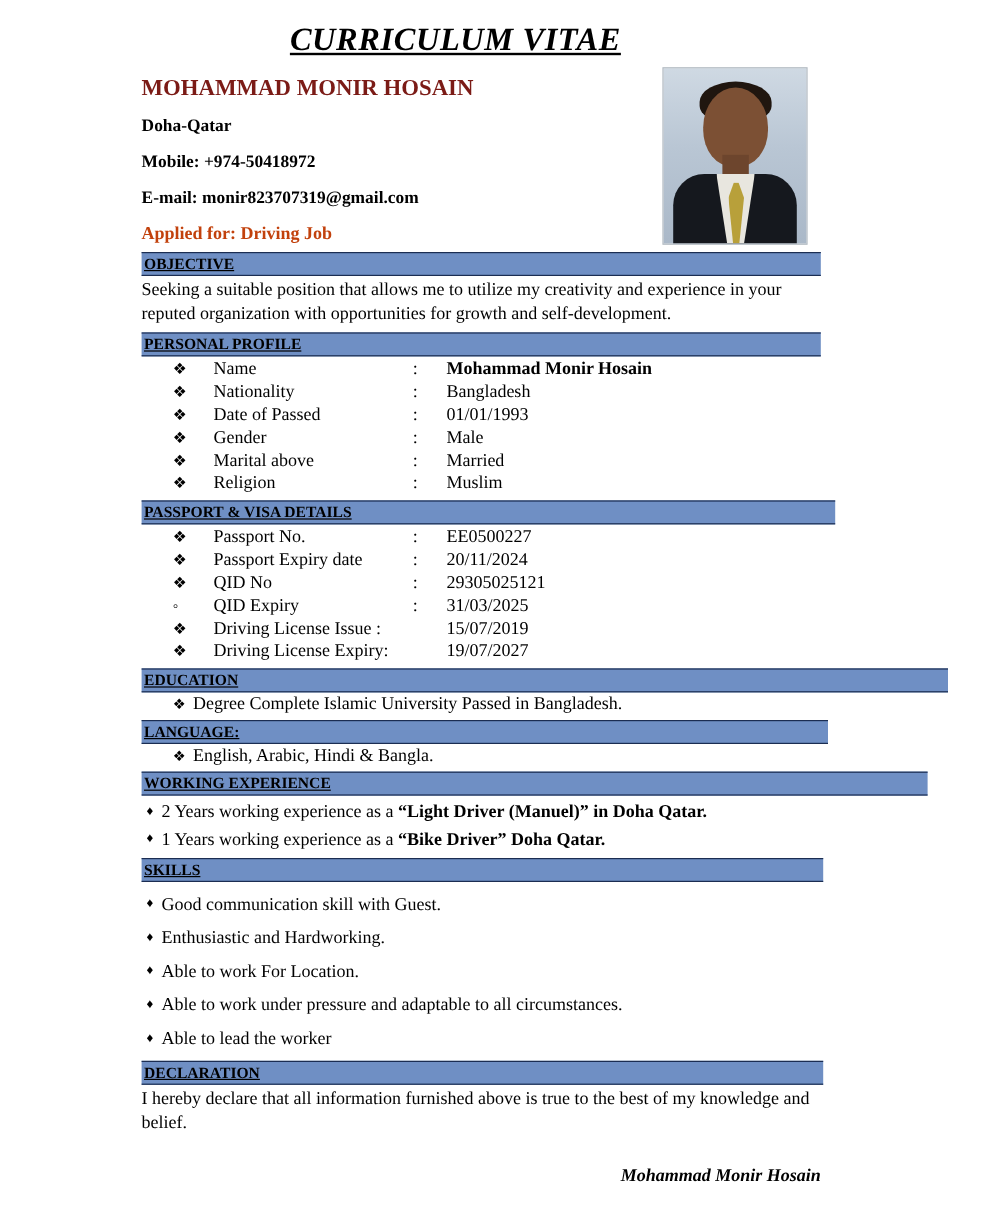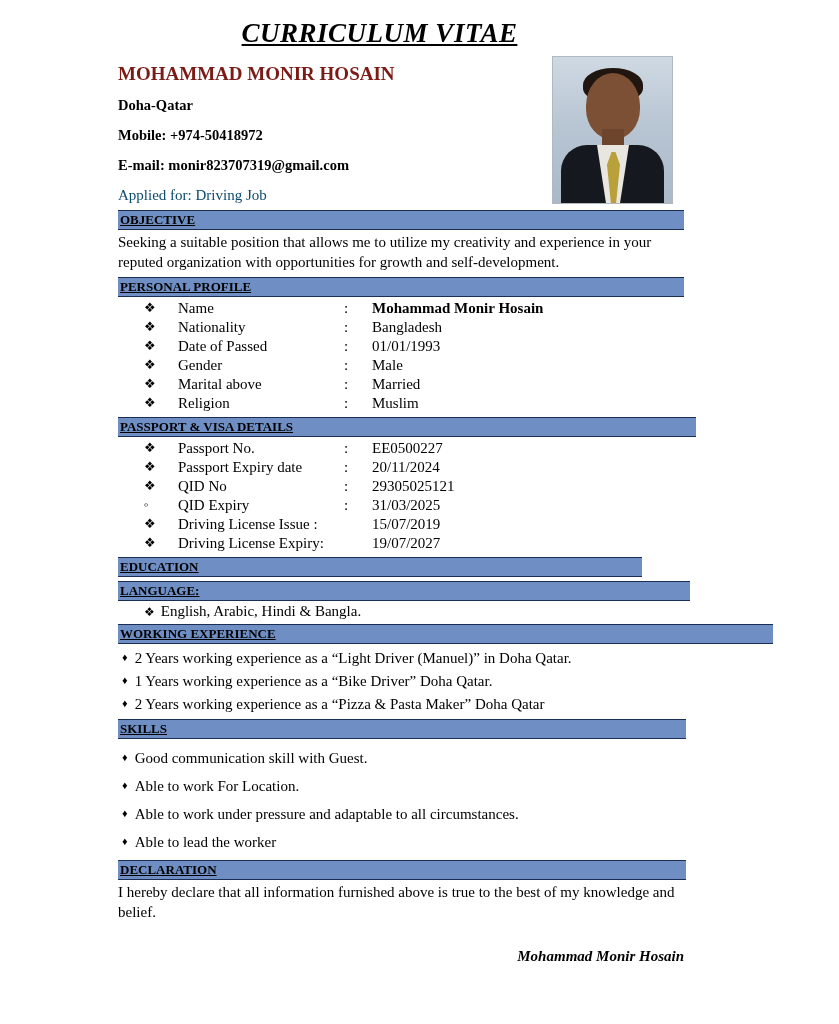--- a/index.html
+++ b/index.html
@@ -39,22 +39,22 @@
     font-weight: bold;
     font-size: 19px;
     margin: 4px 0 12px 0;
   }
   .contact-line {
     font-weight: bold;
     font-size: 14.5px;
     margin: 0 0 13px 0;
   }
   .applied-line {
-    color: #0c4a6e;
-    font-weight: normal;
+    color: #c2410c;
+    font-weight: bold;
     font-size: 15px;
     margin: 2px 0 6px 0;
   }
   .photo {
     position: absolute;
     top: 56px;
     right: 166px;
     width: 119px;
     height: 146px;
     background: linear-gradient(180deg, #cfd9e3 0%, #b9c6d4 45%, #aab8c8 100%);
@@ -174,21 +174,21 @@
     margin: 6px 0 6px 0;
     padding-left: 4px;
   }
   .exp-line .dia {
     font-size: 11px;
     margin-right: 7px;
     position: relative;
     top: -2px;
   }
   .exp-line b {
-    font-weight: normal;
+    font-weight: bold;
   }
   .skill-line {
     font-size: 15px;
     margin: 11px 0 9px 0;
     padding-left: 4px;
   }
   .skill-line .dia {
     font-size: 11px;
     margin-right: 7px;
     position: relative;
@@ -305,41 +305,44 @@
       </tr>
       <tr>
         <td class="bullet">❖</td>
         <td class="klabel">Driving License Expiry:</td>
         <td class="colon"></td>
         <td class="kvalue">19/07/2027</td>
       </tr>
     </tbody>
   </table>
 
-  <div class="section-bar" style="width:524px"><span>EDUCATION</span></div>
+  <div class="section-bar" style="width:672px"><span>EDUCATION</span></div>
+  <div class="list-line">
+    <span class="dia">❖</span><span>Degree Complete Islamic University Passed in Bangladesh.</span>
+  </div>
 
   <div class="section-bar" style="width:572px"><span>LANGUAGE:</span></div>
   <div class="list-line">
     <span class="dia">❖</span><span>English, Arabic, Hindi &amp; Bangla.</span>
   </div>
 
   <div class="section-bar" style="width:655px"><span>WORKING EXPERIENCE</span></div>
   <div class="exp-line">
     <span class="dia">♦</span><span>2 Years working experience as a </span><b>“Light Driver (Manuel)” in Doha Qatar.</b>
   </div>
   <div class="exp-line">
     <span class="dia">♦</span><span>1 Years working experience as a </span><b>“Bike Driver” Doha Qatar.</b>
   </div>
-  <div class="exp-line">
-    <span class="dia">♦</span><span>2 Years working experience as a </span><b>“Pizza &amp; Pasta Maker” Doha Qatar</b>
-  </div>
 
   <div class="section-bar" style="width:568px"><span>SKILLS</span></div>
   <div class="skill-line">
     <span class="dia">♦</span><span>Good communication skill with Guest.</span>
+  </div>
+  <div class="skill-line">
+    <span class="dia">♦</span><span>Enthusiastic and Hardworking.</span>
   </div>
   <div class="skill-line">
     <span class="dia">♦</span><span>Able to work For Location.</span>
   </div>
   <div class="skill-line">
     <span class="dia">♦</span><span>Able to work under pressure and adaptable to all circumstances.</span>
   </div>
   <div class="skill-line">
     <span class="dia">♦</span><span>Able to lead the worker</span>
   </div>

